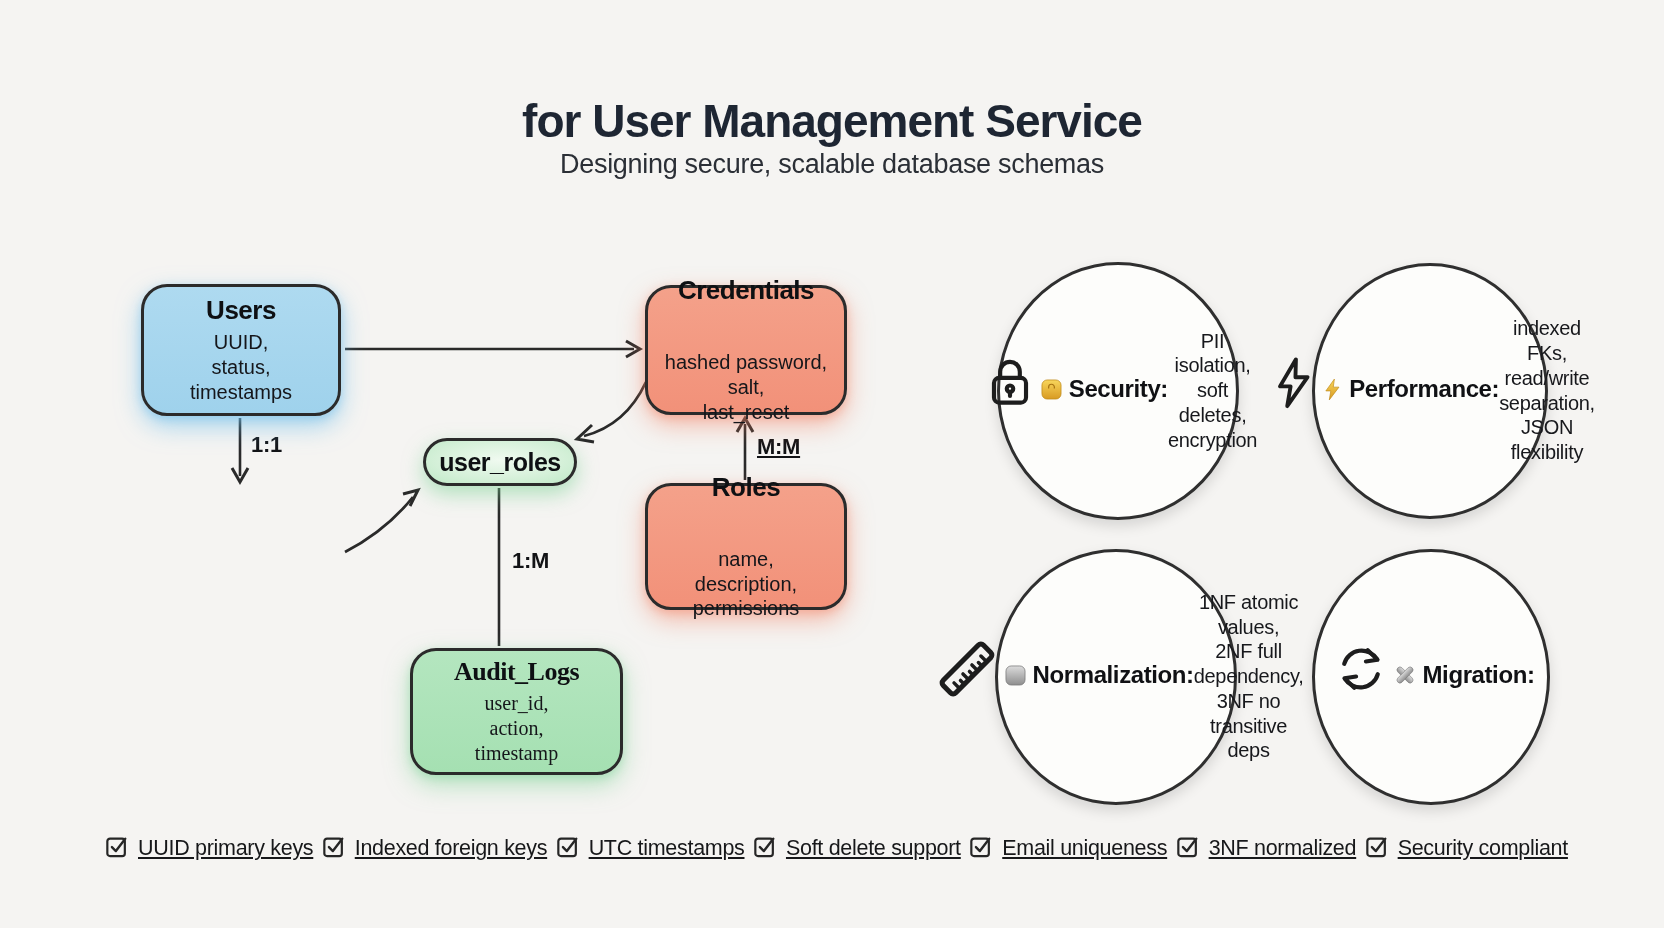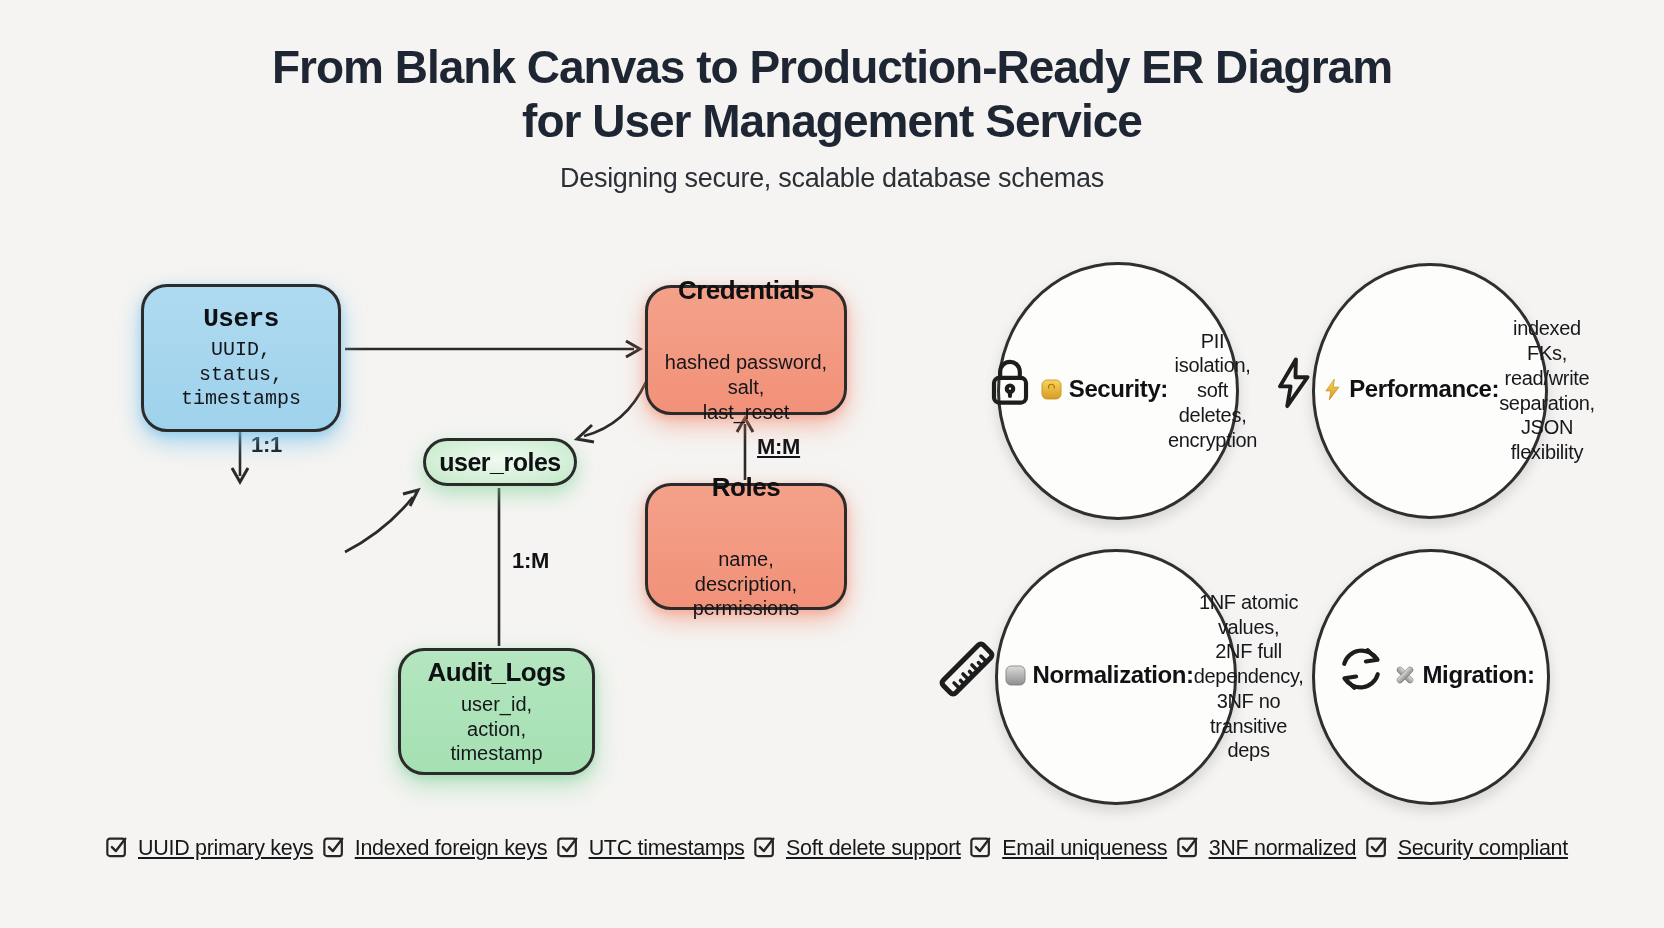--- a/index.html
+++ b/index.html
@@ -2,43 +2,43 @@
 <html><head>
 <meta charset="utf-8">
 <style>
   html,body{margin:0;padding:0;}
   body{background:#e9e8e6;font-family:"Liberation Sans","DejaVu Sans",sans-serif;}
   #stage{position:relative;width:1664px;height:928px;background:#f5f4f2;overflow:hidden;}
 
   
   .header{position:absolute;top:40px;left:0;width:100%;text-align:center;}
   .title{color:#1e2633;font-weight:700;font-size:46px;line-height:1.18;letter-spacing:-1px;margin:0;}
-  .subtitle{color:#2b2f36;font-size:27px;margin-top:14px;letter-spacing:-.3px;}
+  .subtitle{color:#2b2f36;font-size:27px;letter-spacing:-.3px;}
 
   
   .entity{position:absolute;border:3px solid #2b2b2b;border-radius:26px;
           display:flex;flex-direction:column;align-items:center;justify-content:center;
           text-align:center;box-sizing:border-box;padding:6px 8px;}
   .entity .ename{font-weight:700;font-size:26px;color:#0e1013;letter-spacing:-.5px;margin-bottom:4px;}
   .entity .efields{font-size:20px;color:#15161a;line-height:1.24;white-space:pre-line;}
   .blue{background:linear-gradient(180deg,#aedaf0,#9fd2ec);
         box-shadow:0 10px 24px rgba(110,190,235,.6),0 3px 8px rgba(110,190,235,.4);}
   .salmon{background:linear-gradient(180deg,#f4a18a,#f29179);
         box-shadow:0 10px 24px rgba(243,130,100,.5),0 3px 8px rgba(243,130,100,.35);gap:40px;}
   .green{background:linear-gradient(180deg,#b4e6bf,#a5e0b2);
         box-shadow:0 10px 24px rgba(120,210,145,.5),0 3px 8px rgba(120,210,145,.35);}
   .greenpill{background:radial-gradient(ellipse at 50% 45%,#f0faf0 0%,#d4f0d8 62%,#bfe9c7 100%);
         box-shadow:0 8px 20px rgba(120,210,145,.55);border-radius:24px;}
-  .pos-users{left:141px;top:284px;width:200px;height:148px;font-family:Liberation Mono, monospace;}
+  .pos-users{left:141px;top:284px;width:200px;height:132px;}
   .pos-credentials{left:645px;top:285px;width:202px;height:130px;}
   .pos-profiles{left:141px;top:486px;width:202px;height:126px;}
   .pos-roles{left:645px;top:483px;width:202px;height:127px;}
   .pos-userroles{left:423px;top:438px;width:154px;height:48px;padding:14px 6px;}
   .pos-userroles .ename{font-size:25px;margin-bottom:0;}
-  .pos-auditlogs{left:398px;top:648px;width:197px;height:127px;}
+  .pos-auditlogs{left:410px;top:648px;width:213px;height:127px;font-family:Liberation Serif, serif;}
 
   
   .connectors{position:absolute;left:0;top:0;width:1664px;height:928px;pointer-events:none;}
   .connectors path{stroke:#2a2a2a;fill:none;}
   .rel-label{position:absolute;font-size:22px;font-weight:600;color:#121316;letter-spacing:-.3px;}
   .lbl-11{left:251px;top:432px;}
   .lbl-mm{left:757px;top:434px;text-decoration:underline;}
   .lbl-1m{left:512px;top:548px;}
 
   
@@ -63,21 +63,21 @@
   .check-item .cklabel{font-size:21.5px;color:#17181a;font-weight:500;letter-spacing:-.3px;white-space:nowrap;text-decoration:underline;}
   .ckbox svg{stroke:#262626;fill:none;stroke-width:2.1;stroke-linecap:round;stroke-linejoin:round;}
 </style>
 </head>
 <body>
 
 <div id="stage">
 
   <div class="header">
     <h1 class="title">
-      <span>From Blank Canvas to Production-Ready ER Diagram</span><br>
+      <br>
       <span>for User Management Service</span>
     </h1>
     <div class="subtitle">Designing secure, scalable database schemas</div>
   </div>
 
   <svg class="connectors" viewBox="0 0 1664 928">
 
     <path d="M345 349 L634 349" stroke-width="2.6"></path>
     <path d="M626 341 L640 349 L626 357" stroke-width="3"></path>
 

